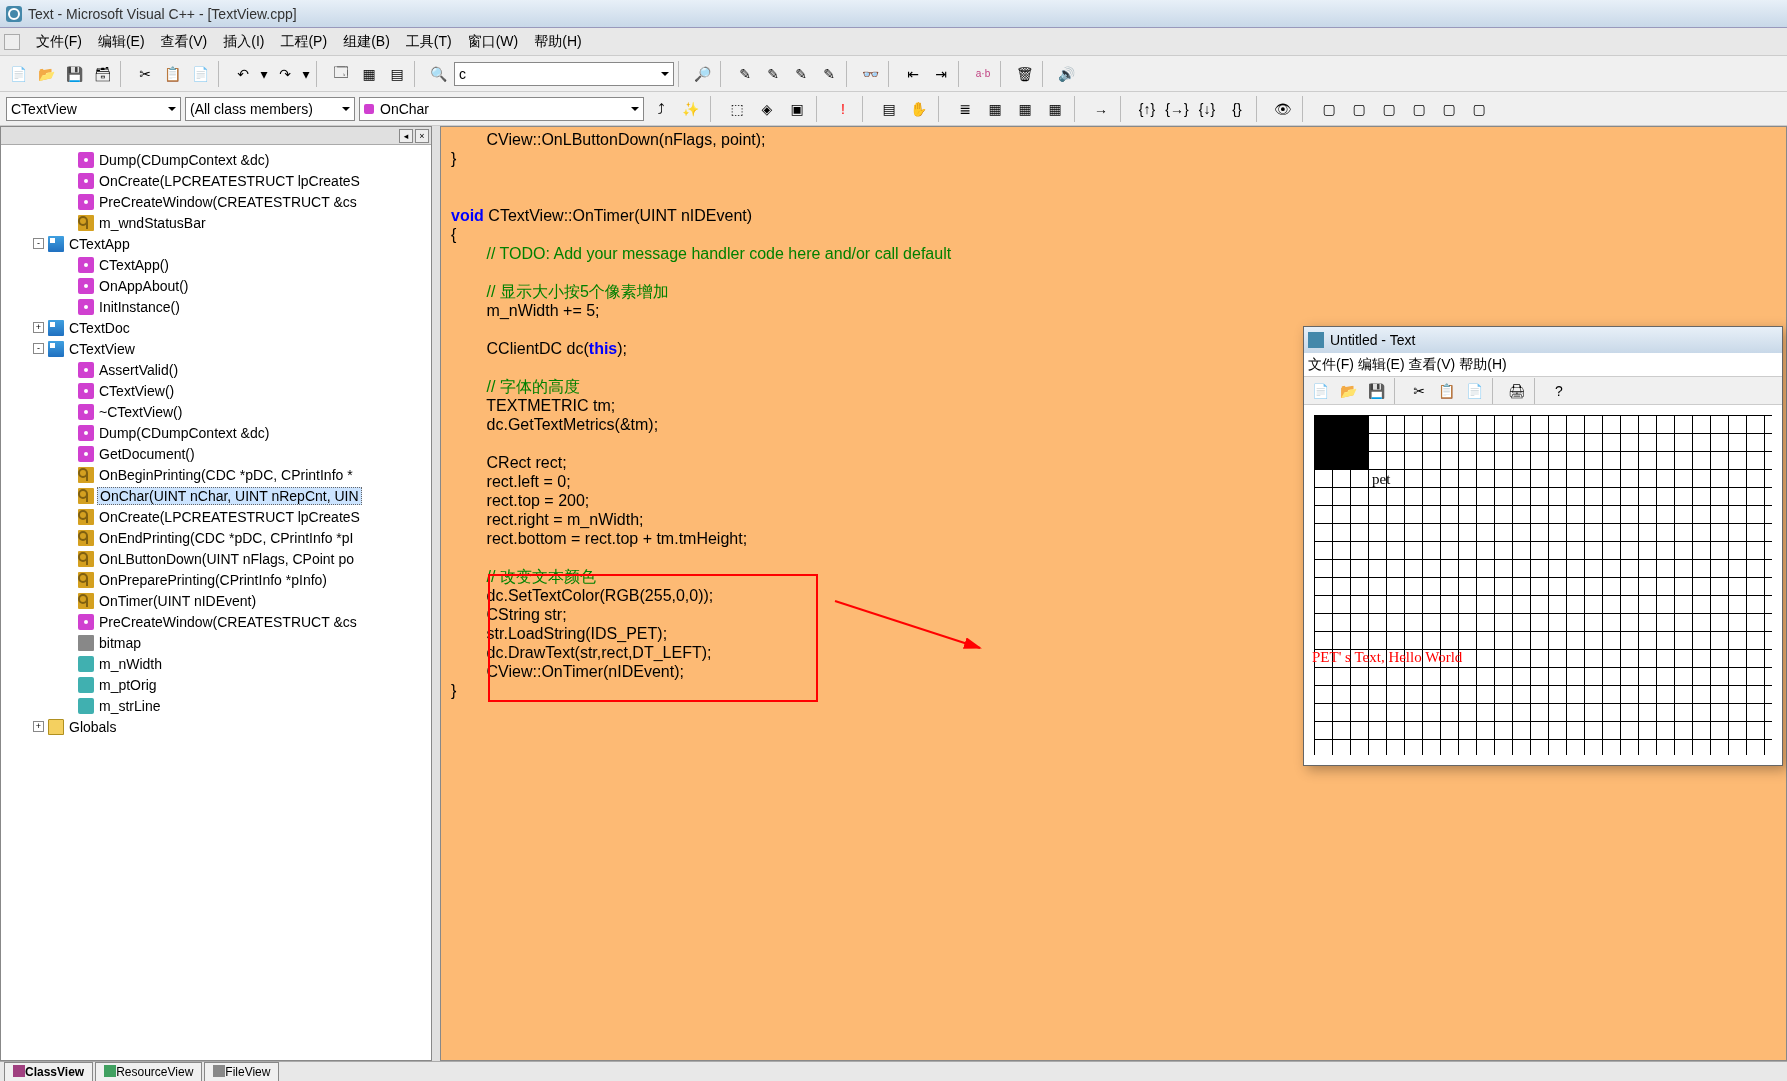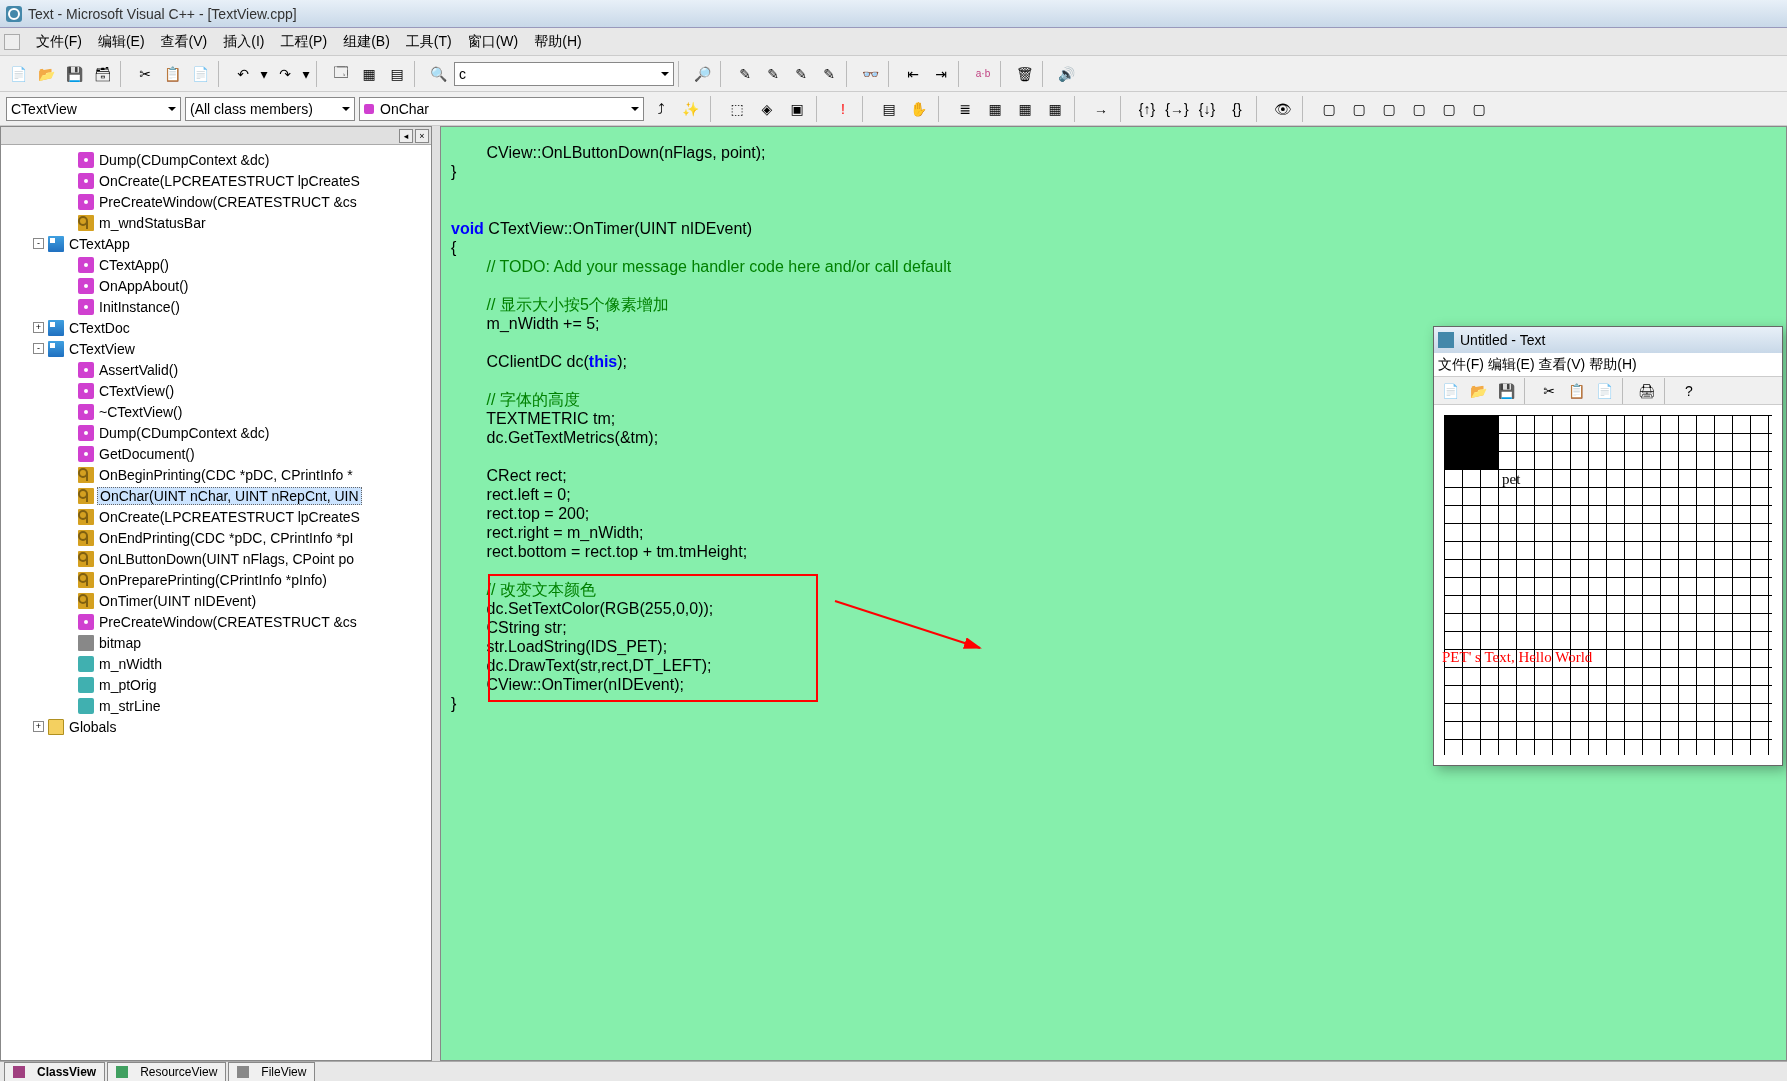--- a/index.html
+++ b/index.html
@@ -32,28 +32,28 @@
 .ticon.key::before{content:"";position:absolute;width:6px;height:6px;border:2px solid #806010;border-radius:50%;top:1px;left:0}
 .ticon.key::after{content:"";position:absolute;width:2px;height:8px;background:#806010;top:6px;left:8px}
 .ticon.var{background:#40b0b0;border-radius:2px}
 .ticon.cls{background:linear-gradient(#40a0e0,#2070c0);border-radius:1px;position:relative}
 .ticon.cls::before{content:"";position:absolute;width:5px;height:5px;background:#fff;top:2px;left:2px}
 .ticon.folder{background:#f4d060;border:1px solid #b09020;border-radius:1px 1px 0 0}
 .ticon.lock{background:#888;border-radius:1px}
 .tnode.sel .tlabel{background:#cce4ff;border:1px dotted #666;padding:0 2px}
 .tlabel{padding:0 2px}
 .tabbar{height:20px;background:#e8e8e8;display:flex;align-items:flex-end;padding-left:4px;font-size:12px;border-top:1px solid #aaa}
-.tab{padding:2px 8px;border:1px solid #888;border-bottom:none;background:#f0f0f0;margin-right:2px;display:flex;align-items:center;gap:12px}
+.tab{padding:2px 8px;border:1px solid #888;border-bottom:none;background:#f0f0f0;margin-right:2px;display:flex;gap:0}
 .tabicon{width:12px;height:12px;display:inline-block}
 .splitter{width:8px;background:#e0e0e0;cursor:col-resize}
-.editor{flex:1;background:#86efac;border:1px solid #888;overflow:auto;padding:16px 10px;font-family:"Consolas","Courier New",monospace;font-size:16px;line-height:19px;white-space:pre;position:relative}
+.editor{flex:1;background:#fdba74;border:1px solid #888;overflow:auto;padding:3px 10px;font-family:"Consolas","Courier New",monospace;font-size:16px;line-height:19px;white-space:pre;position:relative}
 .kw{color:#0000ff;font-weight:bold}
 .cm{color:#008000}
 .redbox{position:absolute;border:2px solid #ff0000;pointer-events:none}
-.childwin{position:absolute;right:4px;top:200px;width:350px;height:440px;background:#fff;border:1px solid #666;box-shadow:4px 4px 12px rgba(0,0,0,.3)}
+.childwin{position:absolute;right:4px;top:200px;width:480px;height:440px;background:#fff;border:1px solid #666;box-shadow:4px 4px 12px rgba(0,0,0,.3)}
 .childwin .ctitle{height:26px;background:linear-gradient(#e8f0f8,#c8d8e8);display:flex;align-items:center;padding:0 4px;font-size:14px}
 .childwin .cmenu{height:24px;display:flex;align-items:center;padding:0 4px;font-size:14px;gap:4px;border-bottom:1px solid #ccc}
 .childwin .ctool{height:28px;display:flex;align-items:center;padding:0 4px;gap:2px;border-bottom:1px solid #ccc;background:#f0f0f0}
 .childwin .canvas{position:relative;background:#fff;height:calc(100% - 78px);overflow:hidden}
 .gridbg{position:absolute;inset:10px;background-image:linear-gradient(#000 1px,transparent 1px),linear-gradient(90deg,#000 1px,transparent 1px);background-size:18px 18px}
 .blackbox{position:absolute;top:10px;left:10px;width:54px;height:54px;background:#000}
 .canvas .txt1{position:absolute;top:66px;left:68px;font-family:serif;font-size:15px;color:#000}
 .canvas .txt2{position:absolute;top:244px;left:8px;font-family:serif;font-size:15px;color:#ff0000}
 svg.tarrow{position:absolute}
 </style>

